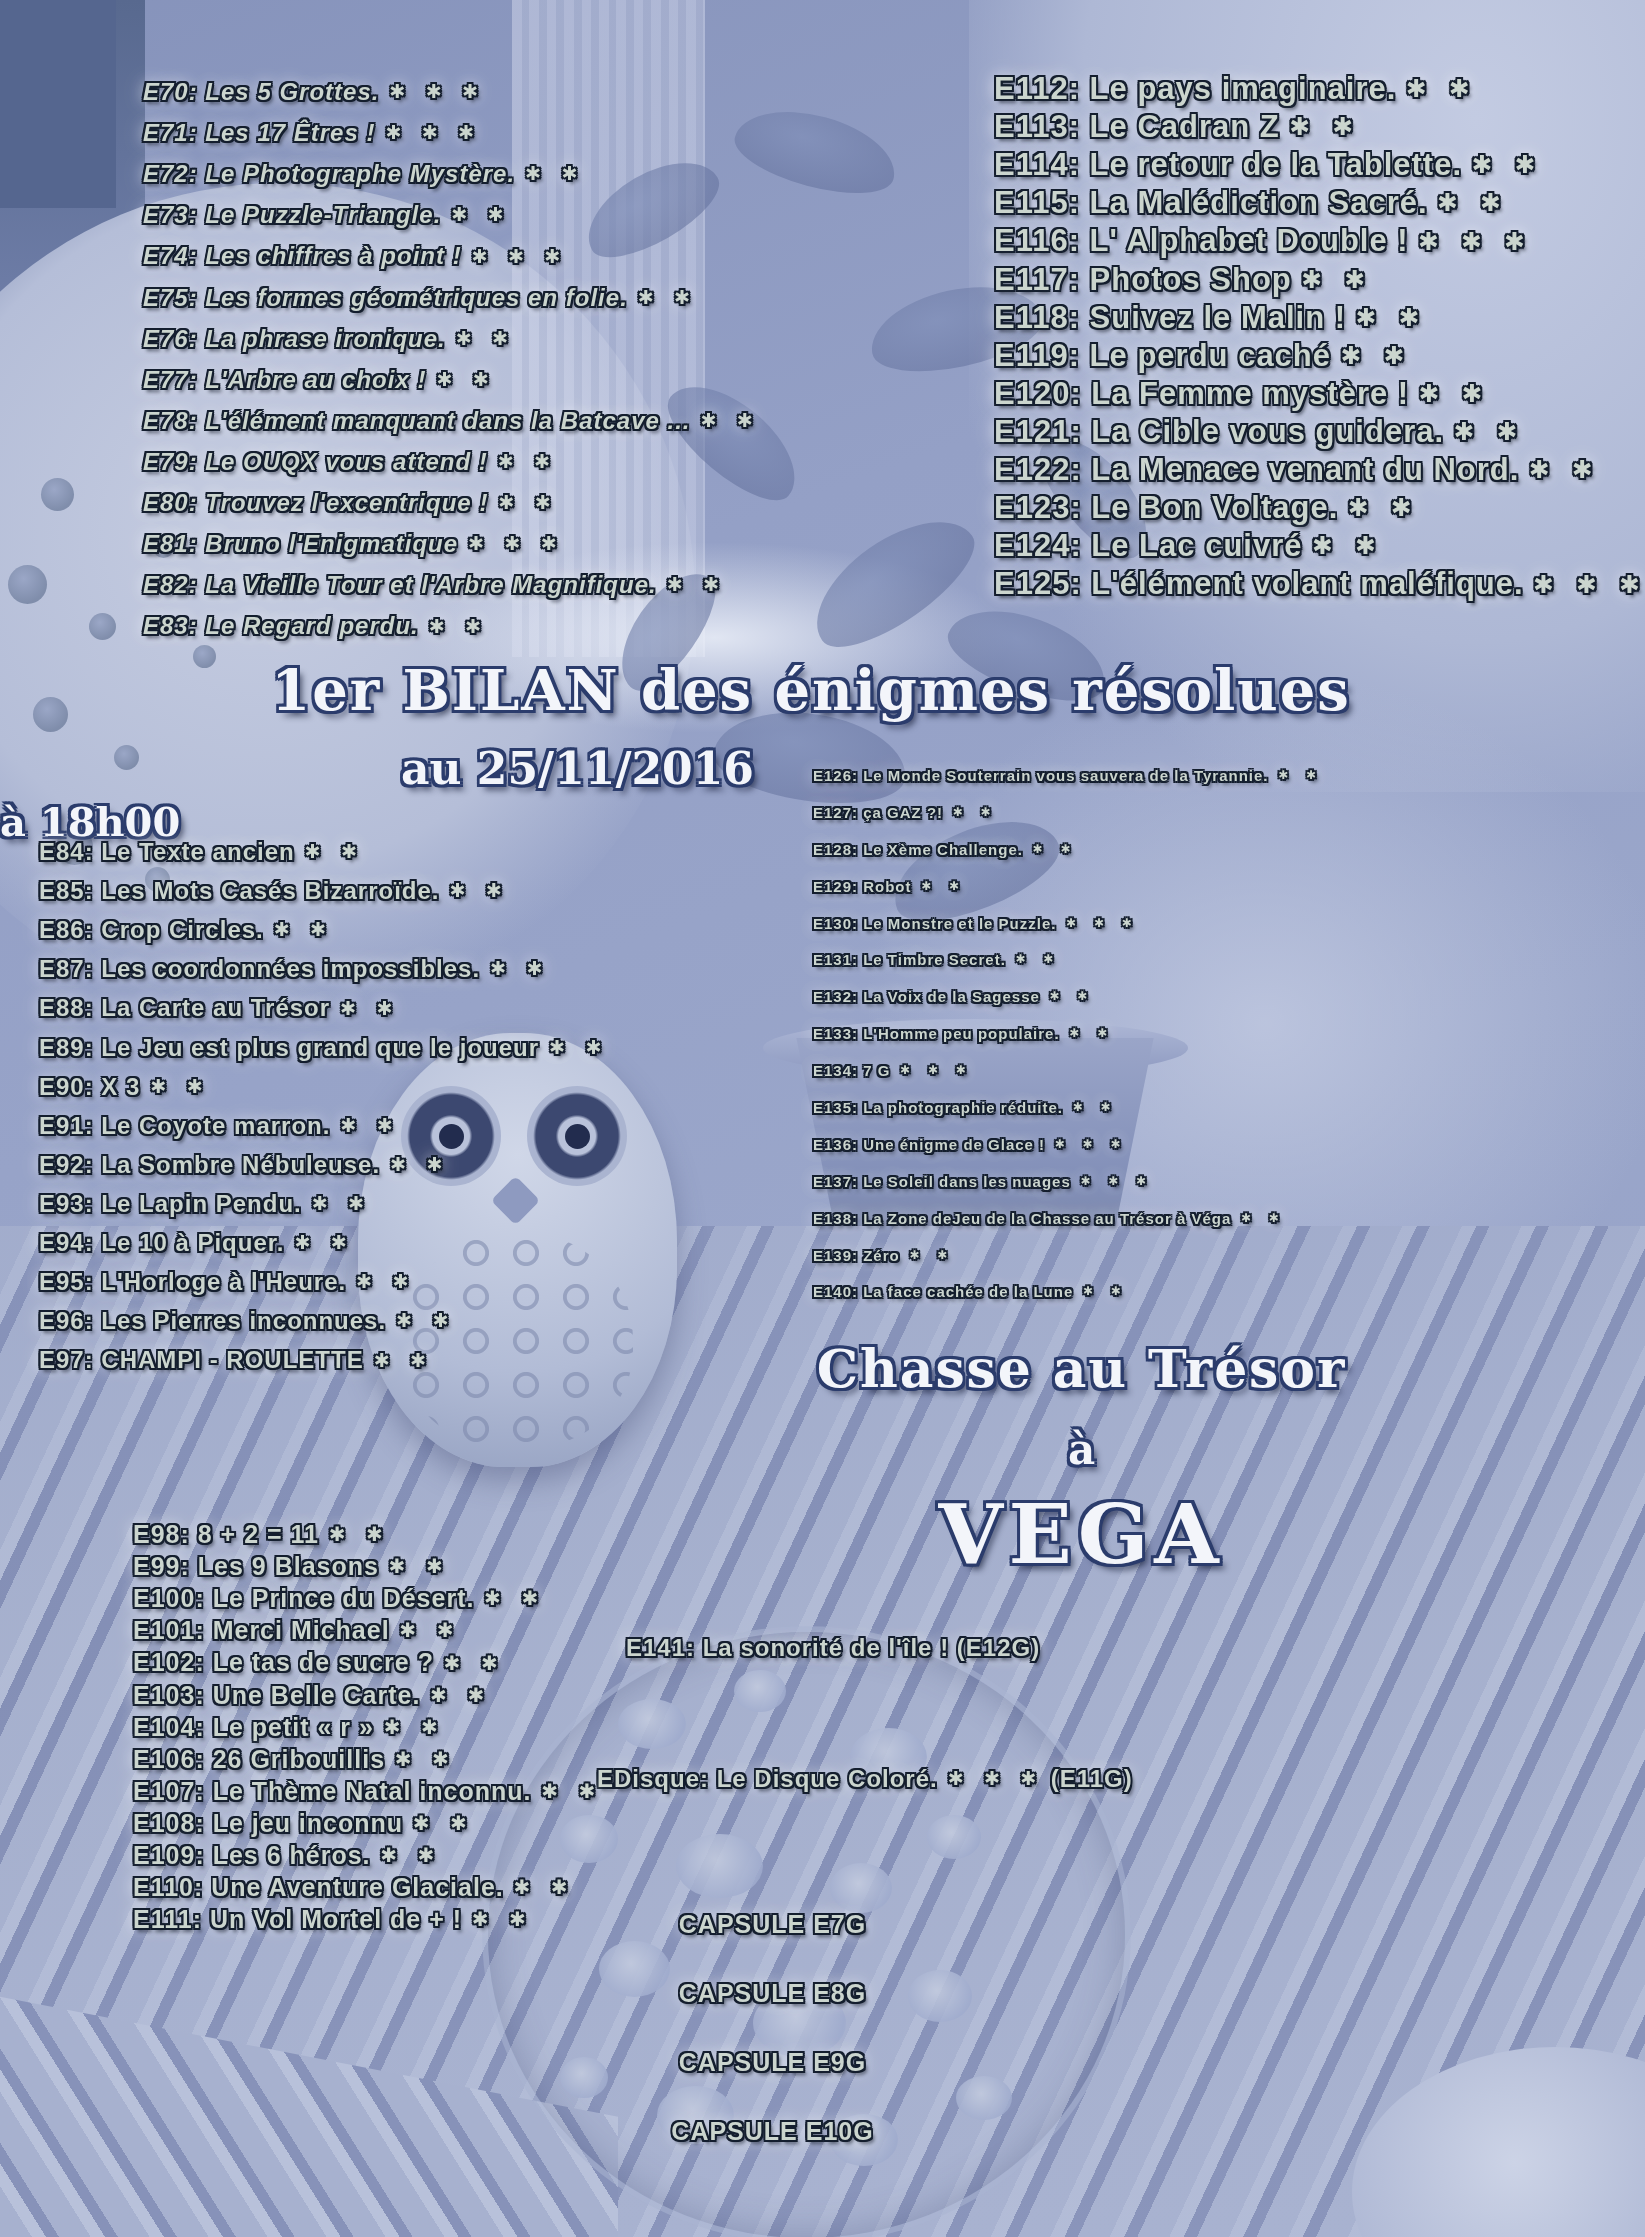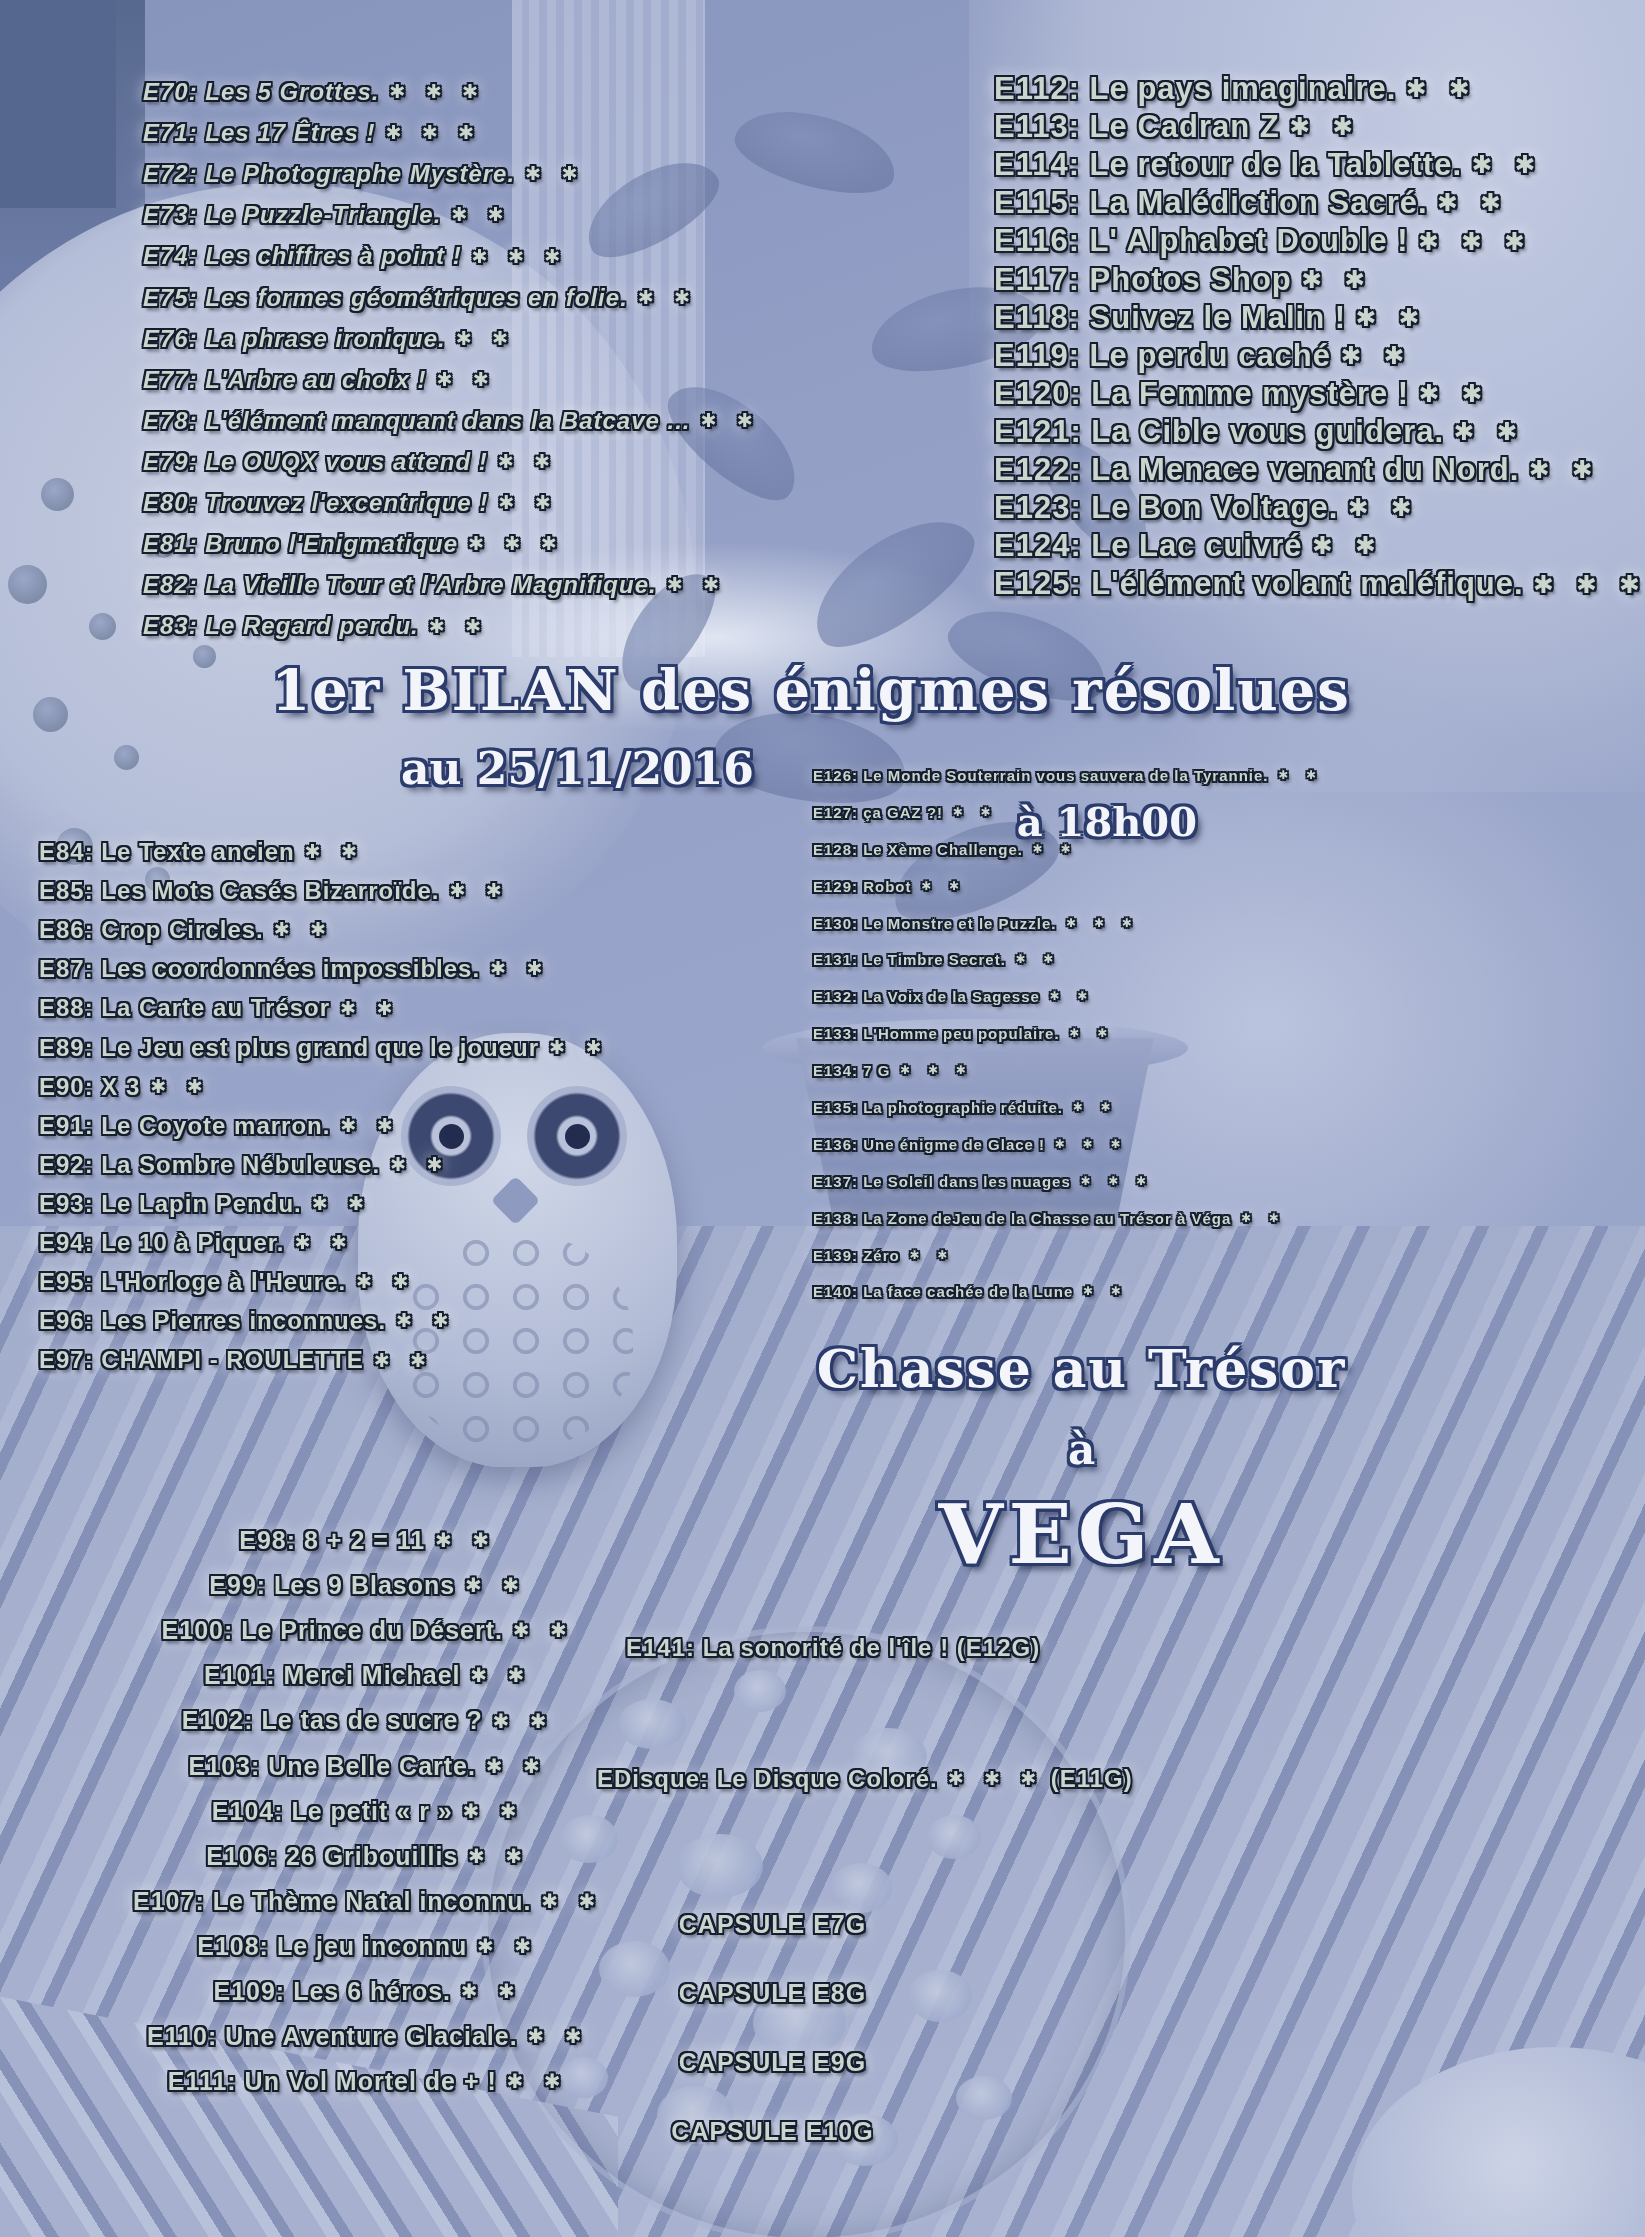--- a/index.html
+++ b/index.html
@@ -69,32 +69,32 @@
       4.8px 5.8px 6.8px rgba(18,26,52,.65);}
   .list{position:absolute;}
   .enigma{white-space:nowrap;}
   .stars{font-family:"DejaVu Sans",sans-serif;font-size:.8em;letter-spacing:6.8px;margin-left:9.7px;vertical-align:1.9px;}
   #list-top-left{left:143px;top:71px;font-size:24px;font-style:italic;}
   #list-top-left .enigma{line-height:41px;}
   #list-top-right{left:994px;top:70px;font-size:31px;}
   #list-top-right .enigma{line-height:38px;}
   #title-bilan{position:absolute;left:0;top:657px;width:1622px;text-align:center;font-size:56px;letter-spacing:1.9px;}
   #title-date{position:absolute;left:0;top:743px;width:1155px;text-align:center;font-size:44px;}
-  #title-time{position:absolute;left:0;top:798px;width:1197px;text-align:right;font-size:40px;}
+  #title-time{position:absolute;left:0;top:798px;width:1197px;text-align:left;font-size:40px;}
   #list-mid-left{left:39px;top:832px;font-size:24px;}
   #list-mid-left .enigma{line-height:39px;}
   #list-mid-right{left:813px;top:757px;font-size:15px;}
   #list-mid-right .enigma{line-height:36px;}
   #chasse-heading{position:absolute;left:792px;top:1338px;width:579px;text-align:center;font-size:52px;letter-spacing:1.9px;}
   #chasse-a{position:absolute;left:792px;top:1425px;width:579px;text-align:center;font-size:42px;}
   #chasse-vega{position:absolute;left:792px;top:1485px;width:579px;text-align:center;font-size:83px;letter-spacing:5.8px;}
   #e141-line{position:absolute;left:626px;top:1634px;font-size:24px;}
   #edisque-line{position:absolute;left:597px;top:1765px;font-size:24px;}
   #list-bottom-left{left:133px;top:1518px;font-size:25px;}
-  #list-bottom-left .enigma{line-height:45px;text-align:center;}
+  #list-bottom-left .enigma{line-height:32px;}
   #capsules{position:absolute;left:541px;top:1912px;width:463px;text-align:center;font-size:25px;}
   #capsules .cap{line-height:1;margin-bottom:44px;}
 </style>
 </head>
 <body>
 
 <div class="poster">
 
   <div class="bg">
     <div class="bg-base"></div>

